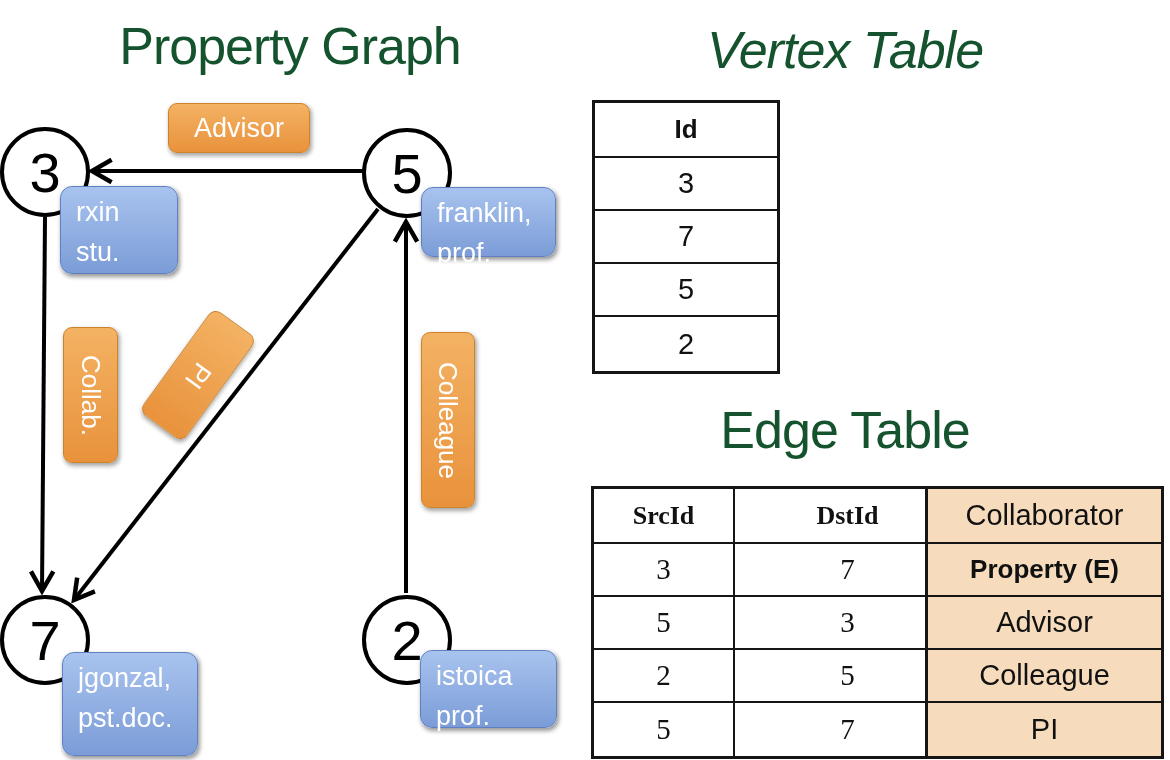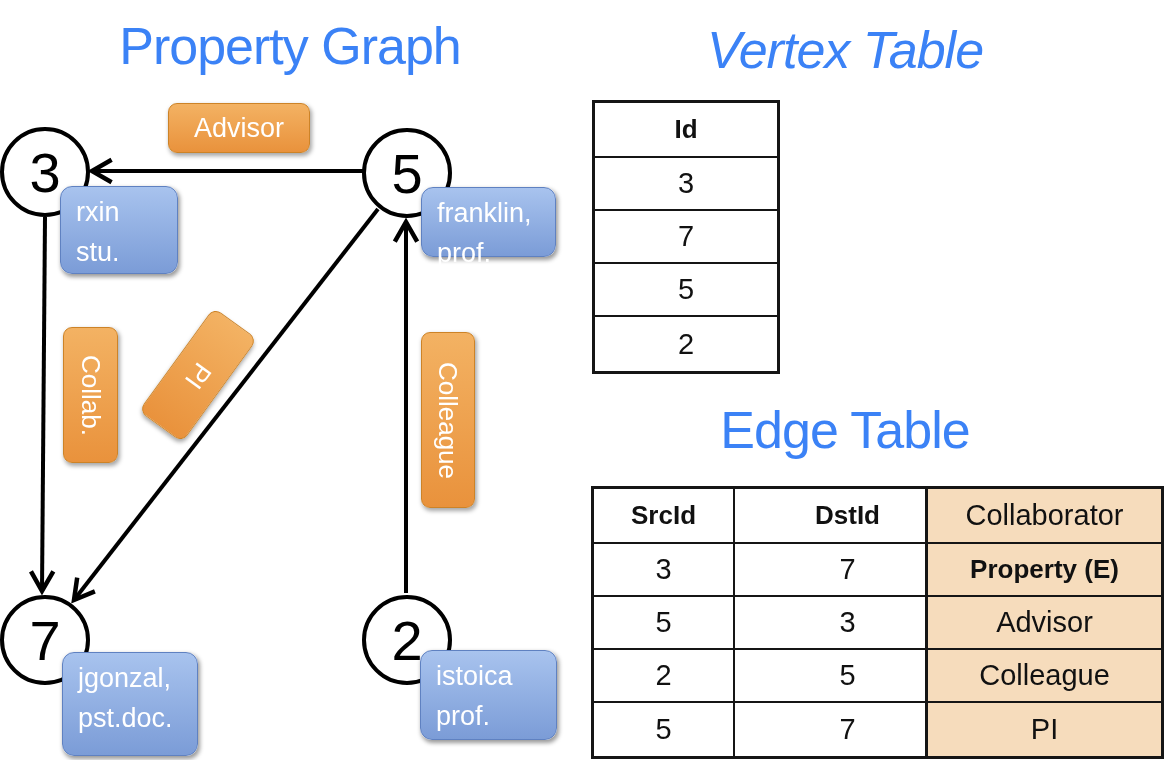--- a/index.html
+++ b/index.html
@@ -3,21 +3,21 @@
 <meta charset="utf-8">
 <style>
   html,body{margin:0;padding:0;background:#fff;}
   #stage{
     position:relative;width:1170px;height:760px;overflow:hidden;
     background:#ffffff;
     font-family:"Liberation Sans", sans-serif;
     color:#111;
   }
   .title{
-    position:absolute;font-size:52px;font-weight:300;color:#3b82f6;
+    position:absolute;font-size:52px;font-weight:300;color:#14532d;
     white-space:nowrap;transform:translateX(-50%);letter-spacing:-1px;
   }
   
   #edges{position:absolute;left:0;top:0;z-index:3;pointer-events:none;}
   .node{
     position:absolute;width:90px;height:90px;box-sizing:border-box;
     border:4px solid #000;border-radius:50%;background:#fff;z-index:2;
     display:flex;align-items:center;justify-content:center;
     font-size:56px;font-weight:300;color:#000;
   }
@@ -97,21 +97,21 @@
     <div>stu.</div>
   </div>
   <div class="vlabel" style="left:421px;top:187px;width:135px;height:70px;">
     <div>franklin,</div>
     <div>prof.</div>
   </div>
   <div class="vlabel" style="left:62px;top:652px;width:136px;height:104px;">
     <div>jgonzal,</div>
     <div>pst.doc.</div>
   </div>
-  <div class="vlabel" style="left:420px;top:650px;width:137px;height:90px;">
+  <div class="vlabel" style="left:420px;top:650px;width:137px;height:78px;">
     <div>istoica</div>
     <div>prof.</div>
   </div>
 
   <div class="elabel" style="left:168px;top:103px;width:142px;height:50px;font-size:27px;">
     <span>Advisor</span>
   </div>
   <div class="elabel" style="left:63px;top:327px;width:55px;height:136px;">
     <span class="vtext">Collab.</span>
   </div>
@@ -128,21 +128,21 @@
     <div class="trow hdr">Id</div>
     <div class="trow">3</div>
     <div class="trow">7</div>
     <div class="trow">5</div>
     <div class="trow">2</div>
   </div>
 
 
   <div class="title" style="left:845px;top:400px;">Edge Table</div>
 
-  <div class="tbl" style="left:591px;top:486px;width:372px;height:273px;">
+  <div class="tbl" style="left:591px;top:486px;width:372px;height:273px;font-family:Liberation Serif, serif;">
     <div class="trow hdr twocol">
       <div class="cell src">SrcId</div>
       <div class="cell dst">DstId</div>
     </div>
     <div class="trow twocol">
       <div class="cell src">3</div>
       <div class="cell dst">7</div>
     </div>
     <div class="trow twocol">
       <div class="cell src">5</div>

